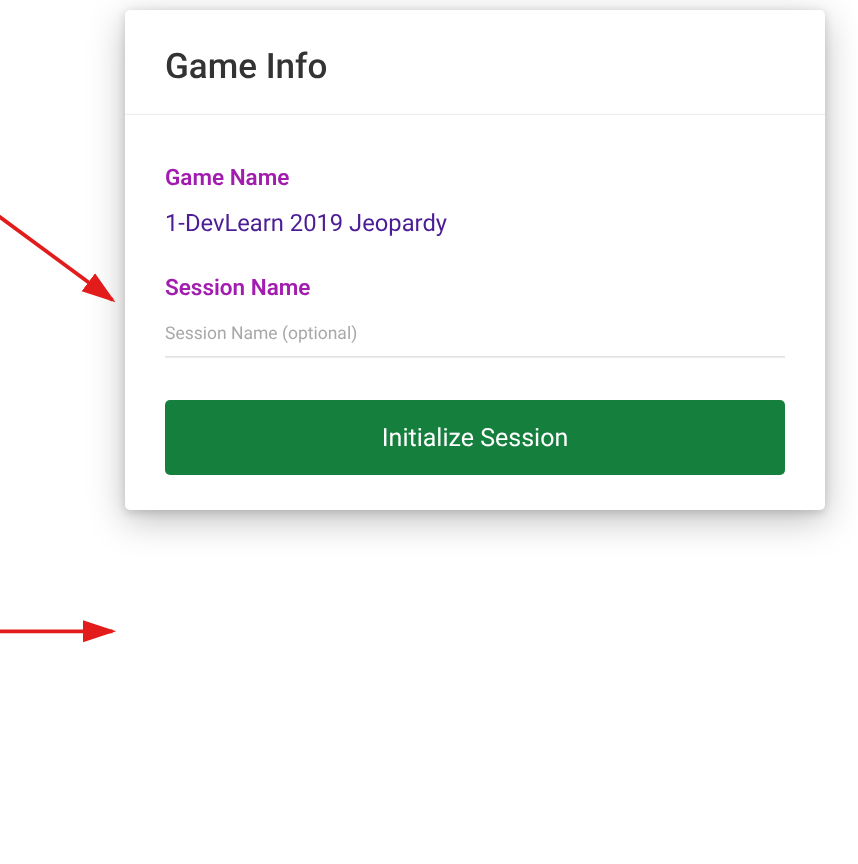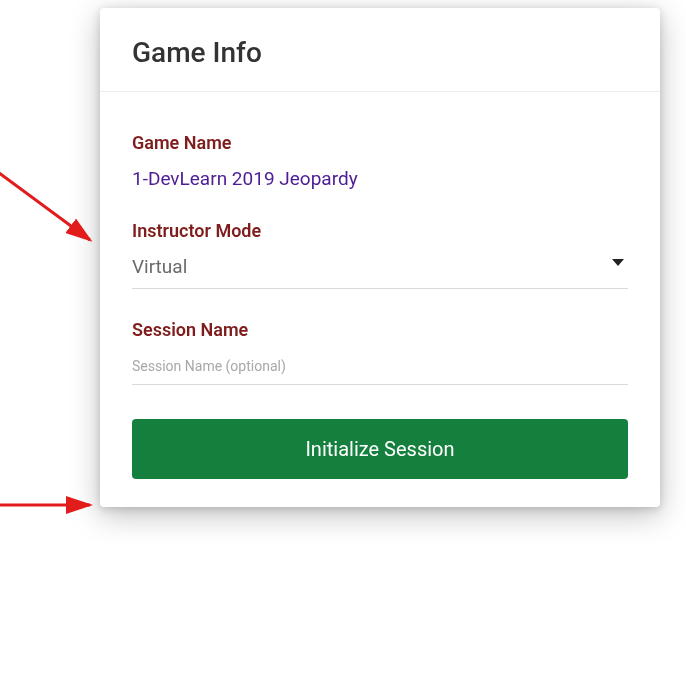--- a/index.html
+++ b/index.html
@@ -35,21 +35,21 @@
     }
     .card-body {
       padding: 10px 32px 0 32px;
     }
     .field {
       margin-top: 30px;
     }
     .field-label {
       font-size: 18px;
       font-weight: 600;
-      color: #7f1d1d;
+      color: #a21caf;
       display: block;
       margin-bottom: 14px;
     }
     .field-value-static {
       font-size: 19px;
       color: #4c1d95;
       font-weight: 400;
     }
     .select-wrap {
       position: relative;
@@ -114,27 +114,20 @@
   <div class="card-header">
     <div class="card-title">Game Info</div>
   </div>
   <div class="card-body">
 
     <div class="field">
       <span class="field-label">Game Name</span>
       <div class="field-value-static">1-DevLearn 2019 Jeopardy</div>
     </div>
 
-    <div class="field">
-      <span class="field-label">Instructor Mode</span>
-      <div class="select-wrap">
-        <span class="select-value">Virtual</span>
-        <span class="select-caret"></span>
-      </div>
-    </div>
 
     <div class="field">
       <span class="field-label">Session Name</span>
       <input type="text" class="text-input" placeholder="Session Name (optional)" style="">
     </div>
 
     <button class="primary-button">Initialize Session</button>
   </div>
 </div>
 

